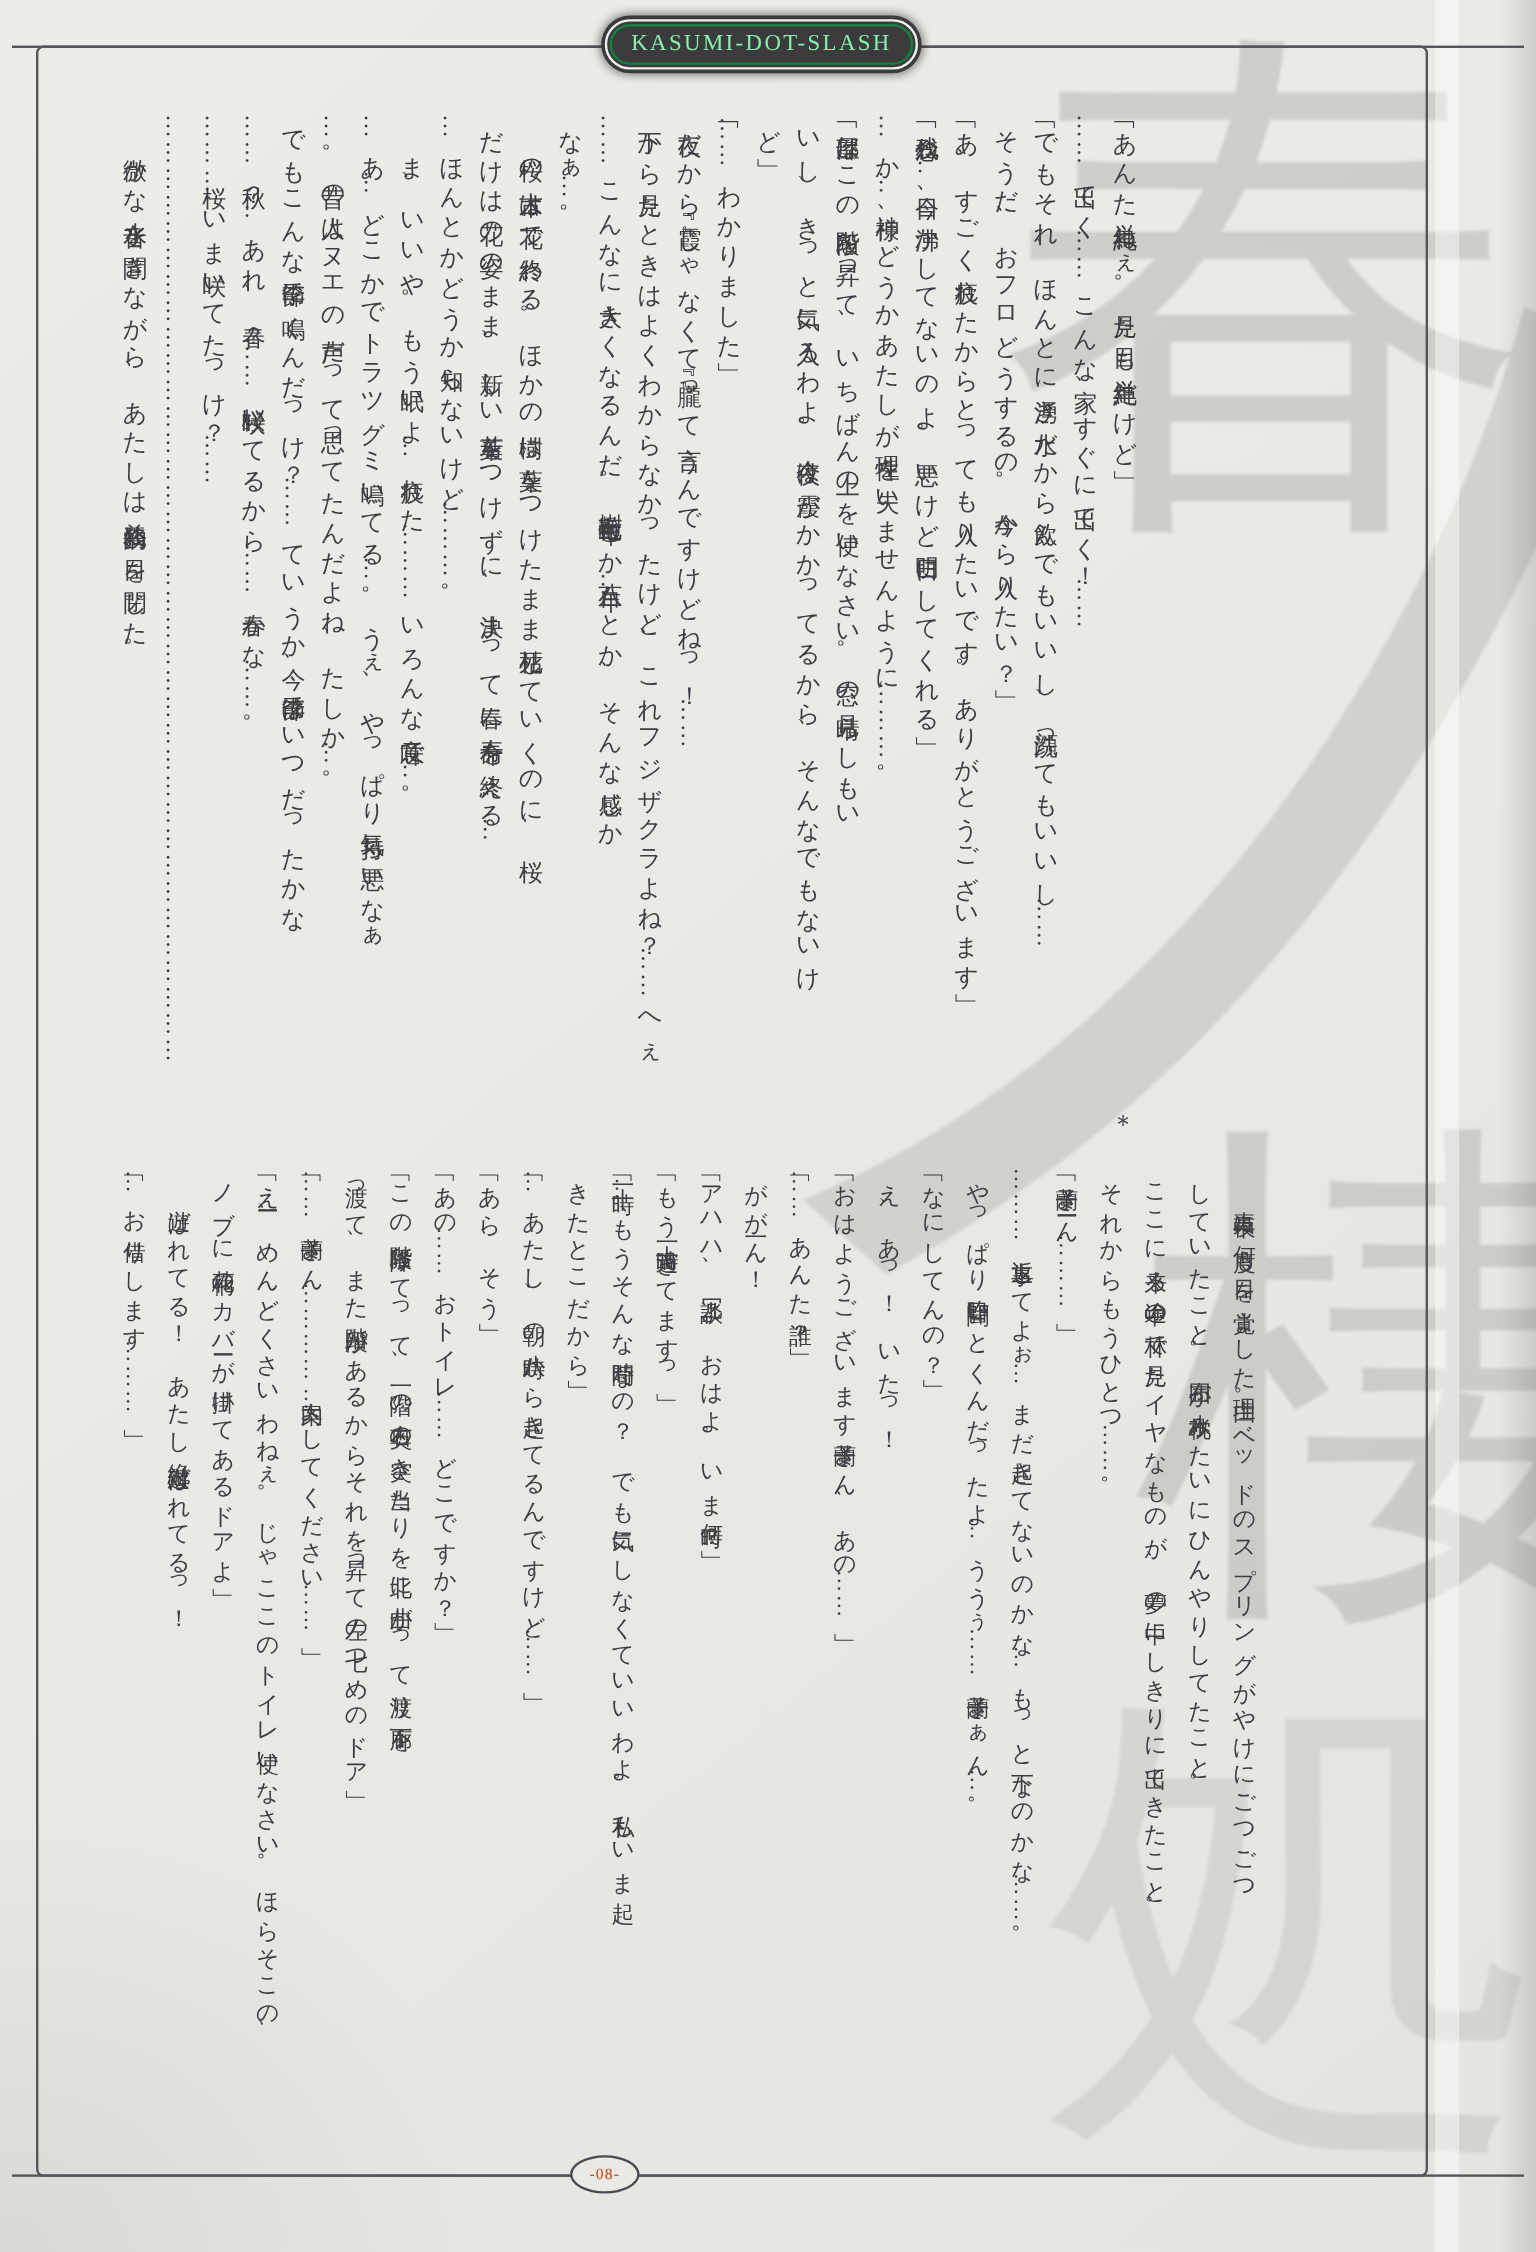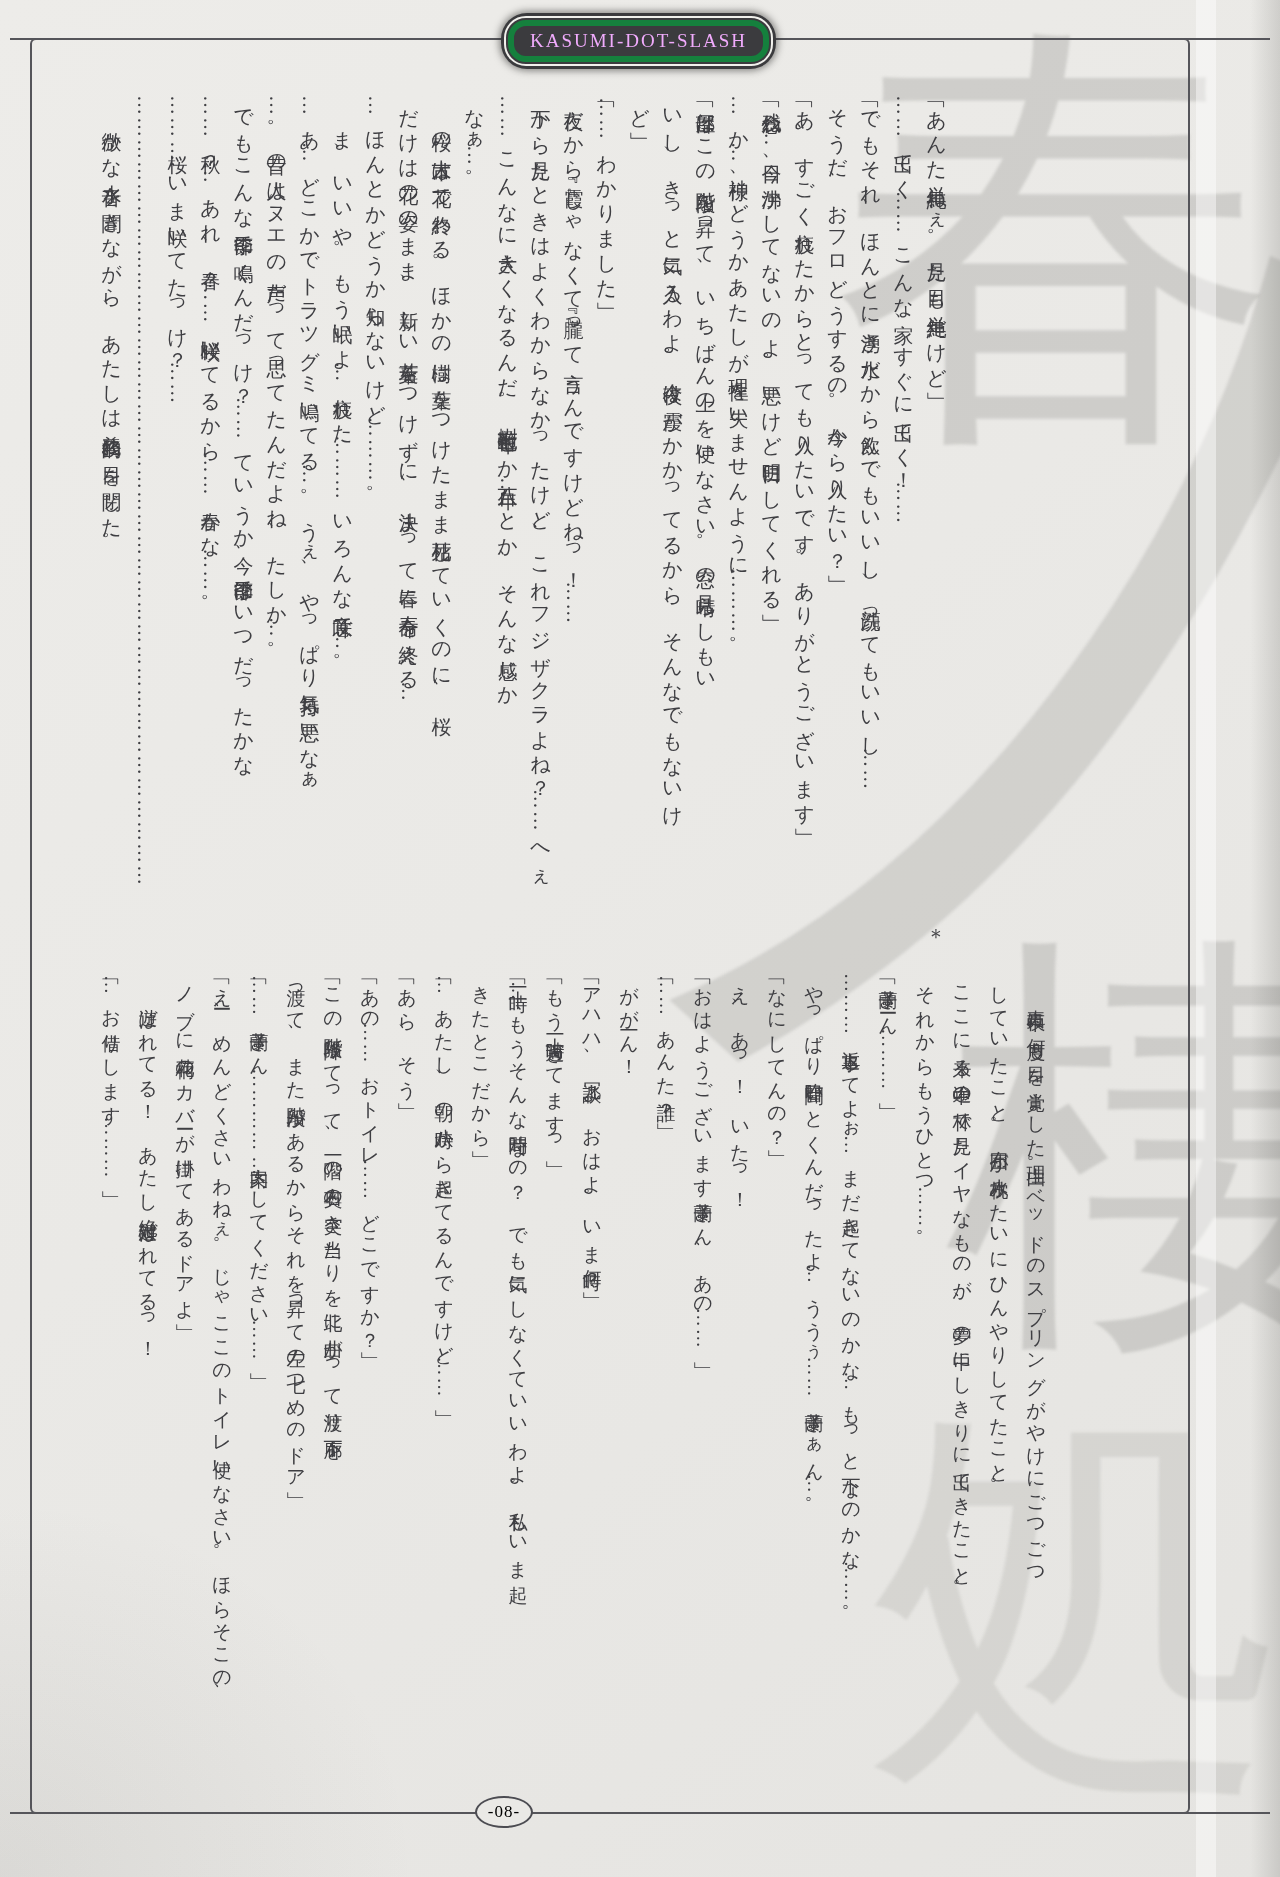--- a/index.html
+++ b/index.html
@@ -24,36 +24,36 @@
   
   .rule{position:absolute;background:#55555a;z-index:2;}
   .rule-top{left:10px;right:10px;top:38px;height:2px;}
   .rule-bottom{left:10px;right:10px;top:1812px;height:2px;}
   .frame{position:absolute;left:30px;top:38px;width:1160px;height:1776px;
          border:2px solid #55555a;border-radius:6px;box-sizing:border-box;z-index:2;}
   
   .capsule{position:absolute;left:501px;top:13px;z-index:4;background:#3b3b3e;
            border-radius:26px;padding:3px;box-shadow:0 0 7px 2px rgba(40,40,38,0.5);}
   .capsule-mid{border:2px solid #f0f0ec;border-radius:22px;padding:2px;}
-  .capsule-in{border:6px solid #15803d;border-radius:18px;padding:4px 16px;
-           color:#f0abfc;font-size:19px;letter-spacing:2px;white-space:nowrap;}
+  .capsule-in{border:2px solid #15803d;border-radius:18px;padding:4px 16px;
+           color:#86efac;font-size:19px;letter-spacing:2px;white-space:nowrap;}
   
   .vblock{position:absolute;writing-mode:vertical-rl;text-orientation:mixed;z-index:3;
           color:#3e3e42;}
   .vblock p{margin:0;white-space:nowrap;}
   .top-block{top:95px;right:327px;width:858px;height:840px;
              font-size:20px;letter-spacing:2px;line-height:33px;}
   .bottom-block{top:973px;right:225px;width:962px;height:720px;
              font-size:19px;letter-spacing:2px;line-height:37px;}
   .asterisk{position:absolute;left:925px;top:922px;font-size:22px;color:#4a4a4e;z-index:3;}
   
   .page-oval{position:absolute;left:475px;top:1796px;width:58px;height:32px;z-index:4;
         background:#eae9e6;border:2px solid #4c4c52;border-radius:50%;box-sizing:border-box;
         display:flex;align-items:center;justify-content:center;
-        font-size:17px;letter-spacing:1px;color:#000000;}
+        font-size:13px;letter-spacing:1px;color:#c2410c;}
 </style>
 </head>
 <body>
 
 <div class="page">
 
   <span class="wm wm1">春</span>
   <span class="wm wm2">ノ</span>
   <span class="wm wm3">棲</span>
   <span class="wm wm4">処</span>

